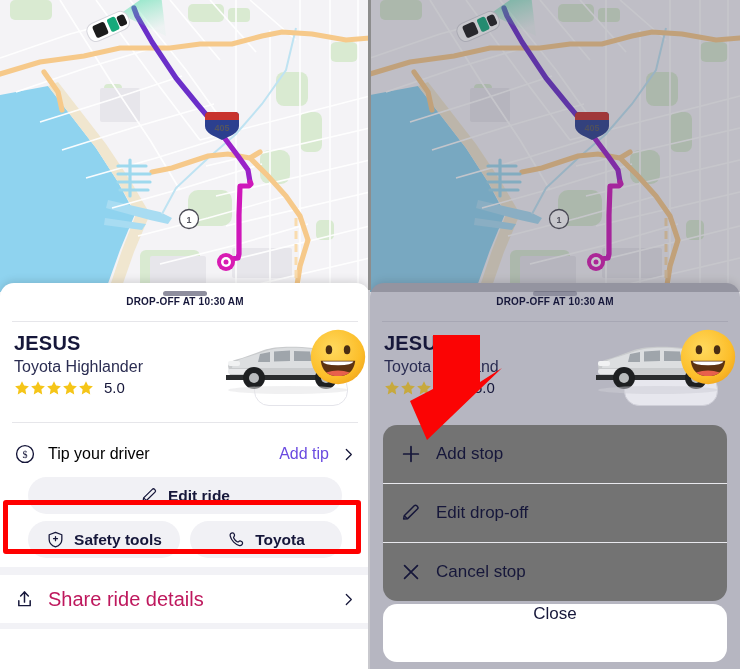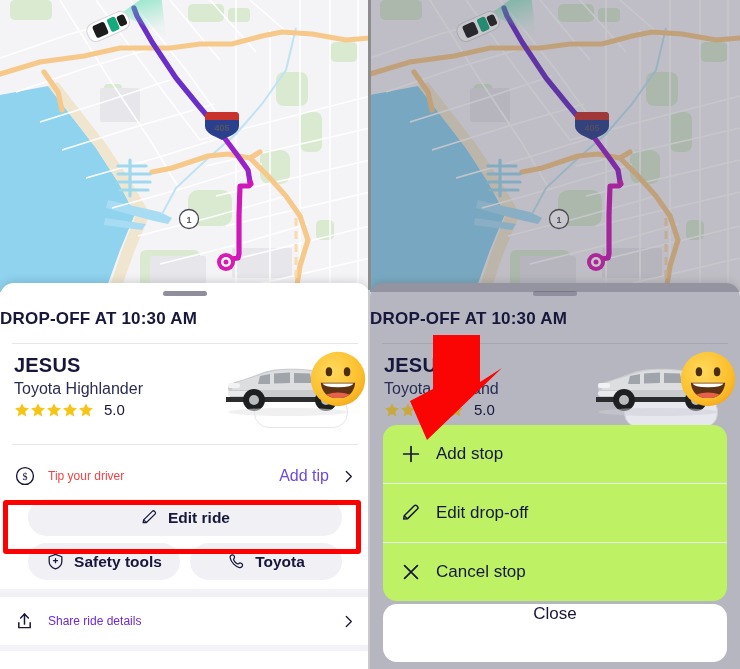--- a/index.html
+++ b/index.html
@@ -28,22 +28,22 @@
   
   .sheet{
     position:absolute;left:0;right:0;bottom:0;top:283px;
     background:#fff;border-radius:14px 14px 0 0;
     box-shadow:0 -2px 8px rgba(0,0,0,.13);
     overflow:hidden;z-index:20;
   }
   .panel.right .sheet{background:#b6b6c1;}
   .grabber{width:44px;height:5px;border-radius:3px;background:#8e8e9e;margin:8px auto 0;}
   .sheet-title{
-    text-align:left;font-size:17px;font-weight:bold;color:#16173a;
-    letter-spacing:.2px;margin-top:13px;
+    text-align:center;font-size:10px;font-weight:bold;color:#16173a;
+    letter-spacing:.2px;
   }
   .hr{height:1px;background:#e6e6ea;margin:14px 12px 0;}
   .panel.right .hr{background:#a7a7b4;}
 
   
   .driver{position:relative;padding:10px 0 0 14px;height:86px;box-sizing:border-box;}
   .driver-name{font-size:20px;font-weight:bold;color:#16173a;letter-spacing:.2px;line-height:1.15;}
   .driver-car{font-size:16px;color:#2b2d52;margin-top:2px;line-height:1.2;}
   .rating{display:flex;align-items:center;gap:10px;margin-top:3px;}
   .stars{display:flex;gap:0px;}
@@ -52,21 +52,21 @@
 
   .carart{position:absolute;right:8px;top:6px;width:150px;height:72px;}
   .plate{position:absolute;right:22px;top:52px;width:92px;height:30px;border:1px solid #e4e4ea;border-radius:15px;background:#fff;}
   .emoji{position:absolute;right:3px;top:6px;width:58px;height:58px;}
 
   
   .tiprow{
     display:flex;align-items:center;gap:12px;
     padding:0 14px;height:46px;margin-top:8px;
   }
-  .tiprow .label{flex:1;font-size:12px;color:#ef4444;font-weight:500;}
+  .tiprow .label{flex:1;font-size:16px;color:#000000;font-weight:500;}
   .tiprow .action{font-size:16px;color:#6a4ae0;font-weight:500;}
   .chev{color:#16173a;}
 
   
   .pills{padding:0 28px;}
   .pill{
     background:#f1f1f5;border-radius:22px;height:37px;
     display:flex;align-items:center;justify-content:center;gap:9px;
     font-size:15.5px;font-weight:bold;color:#16173a;
   }
@@ -77,27 +77,27 @@
   .highlight-box{
     position:absolute;left:3px;top:500px;width:358px;height:54px;
     border:5px solid #ff0000;border-radius:3px;box-sizing:border-box;z-index:25;
     pointer-events:none;
   }
 
   .sep-thick{height:8px;background:#f2f2f6;margin-top:9px;}
   .share{
     display:flex;align-items:center;gap:13px;padding:0 14px;height:48px;
   }
-  .share .label{flex:1;font-size:12px;color:#6d28d9;font-weight:500;}
+  .share .label{flex:1;font-size:20px;color:#be185d;font-weight:500;}
   .sep-thick2{height:6px;background:#f2f2f6;}
 
   
   .menu-card{
     position:absolute;left:13px;right:13px;top:142px;
-    background:#bef264;border-radius:14px;overflow:hidden;z-index:26;
+    background:#737373;border-radius:14px;overflow:hidden;z-index:26;
   }
   .menu-item{
     display:flex;align-items:center;gap:14px;
     height:58px;padding:0 17px;font-size:17px;color:#16173a;font-weight:500;
   }
   .menu-sep{height:1px;background:#e9e9ee;margin:0 0 0 0;}
   .close-btn{
     position:absolute;left:13px;right:13px;top:321px;height:58px;
     background:#fff;border-radius:14px;display:flex;justify-content:center;
     font-size:17px;color:#16173a;font-weight:500;z-index:26;

